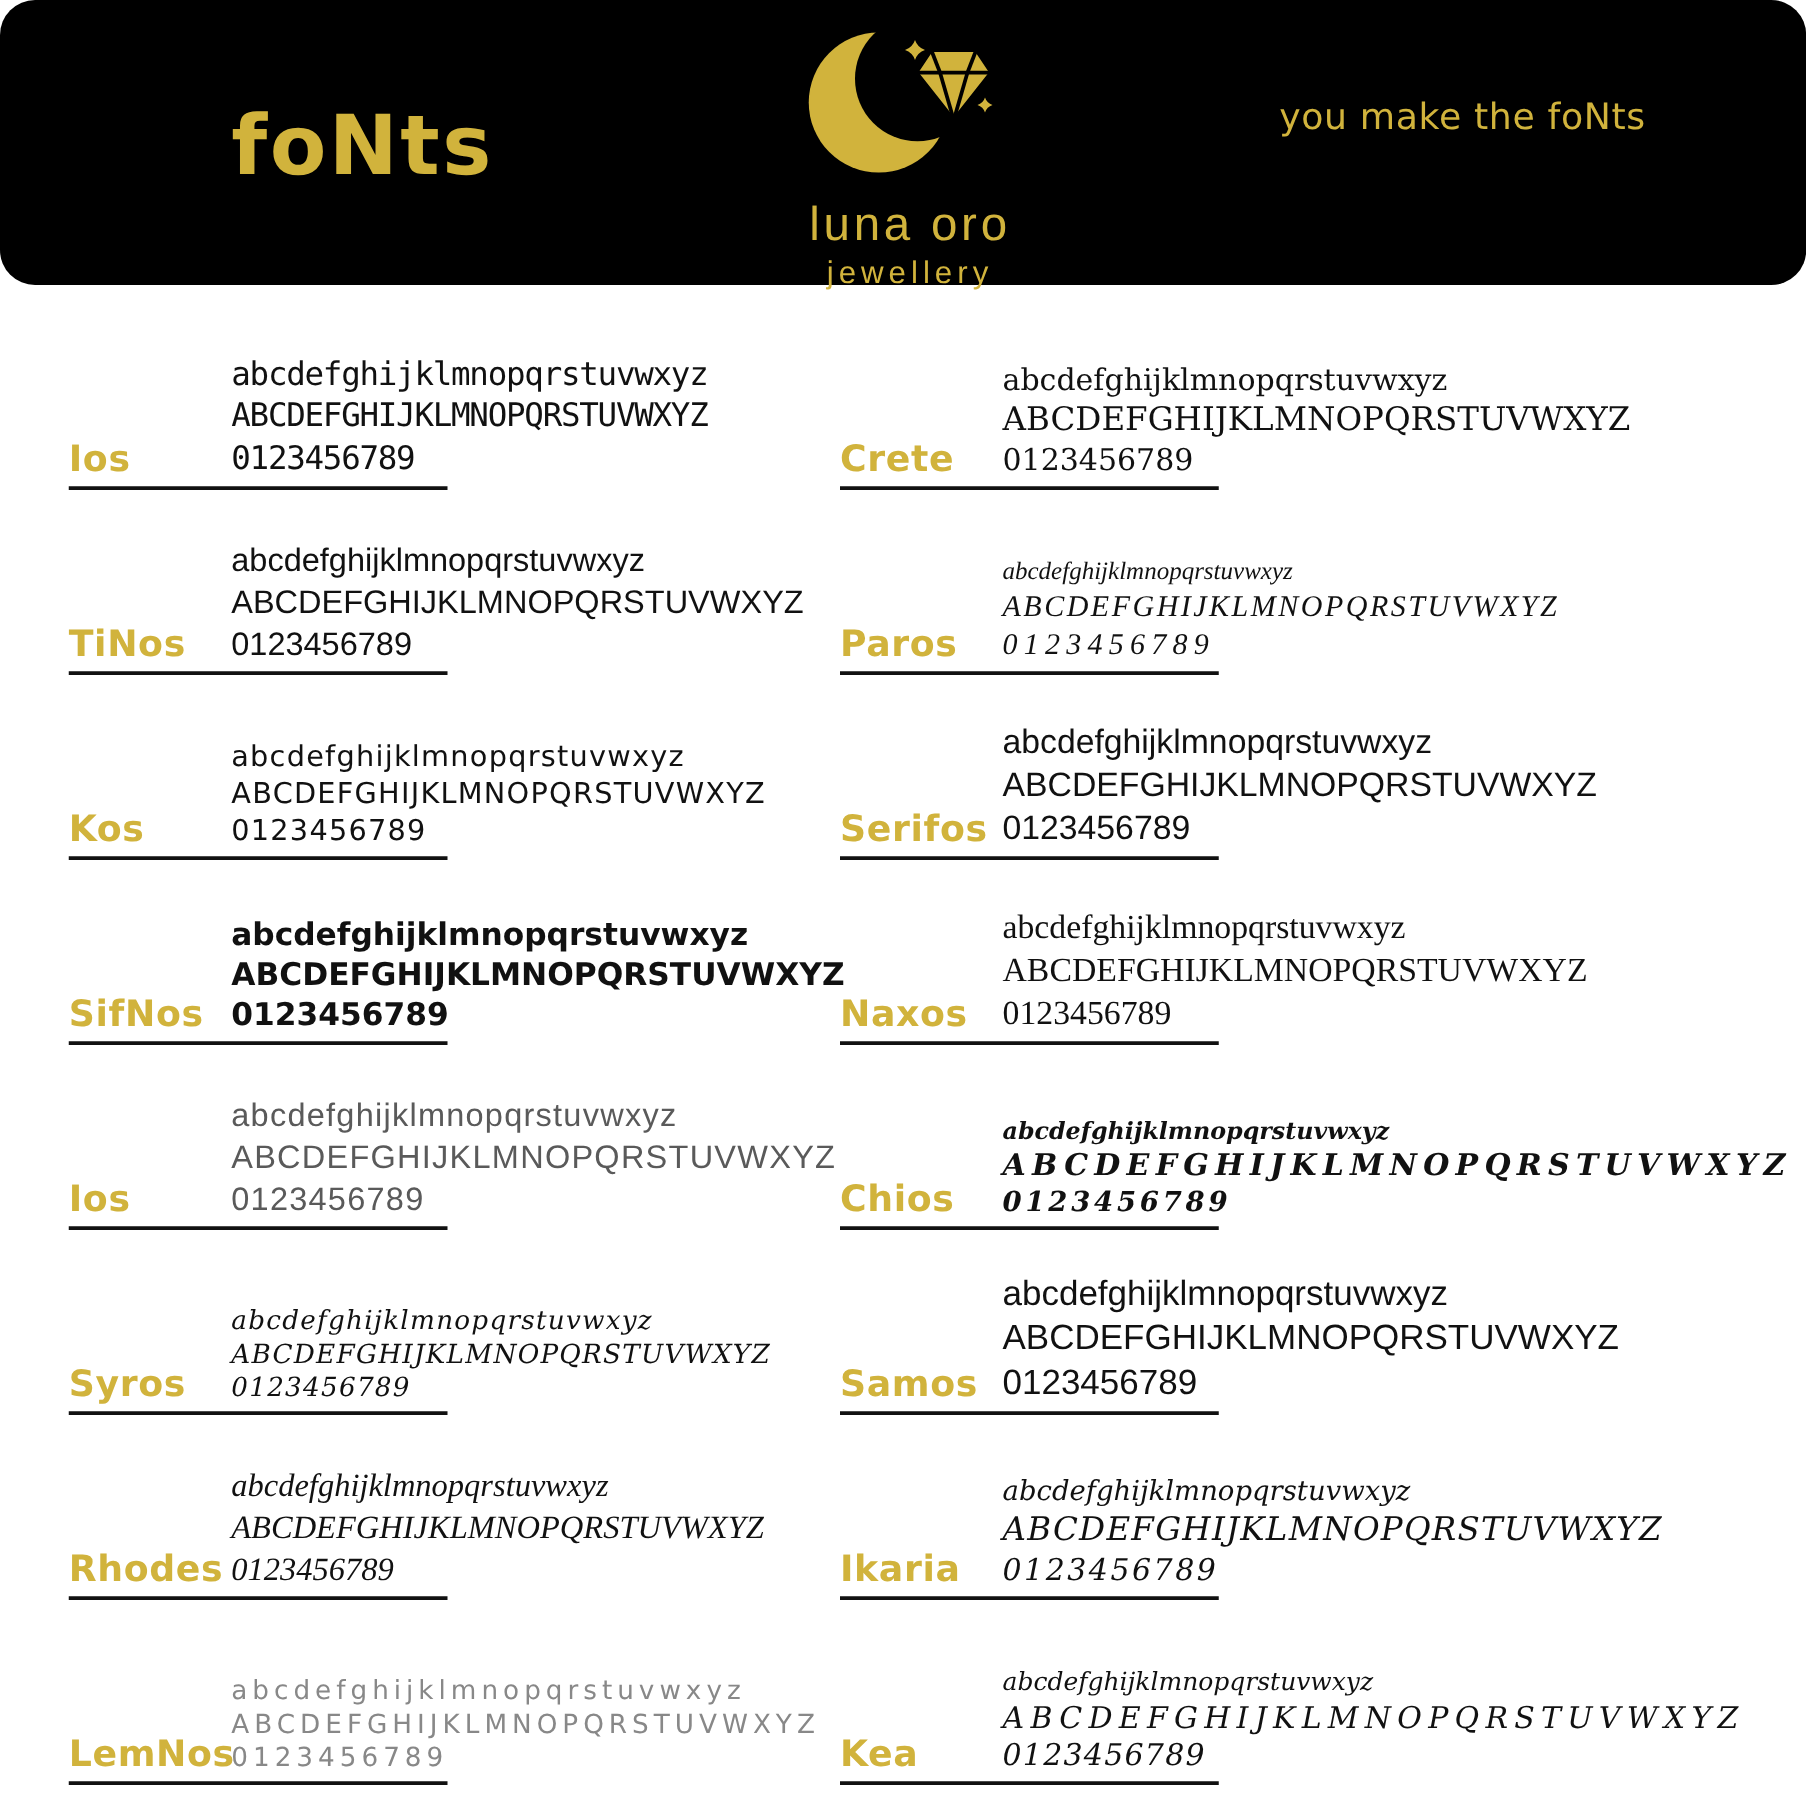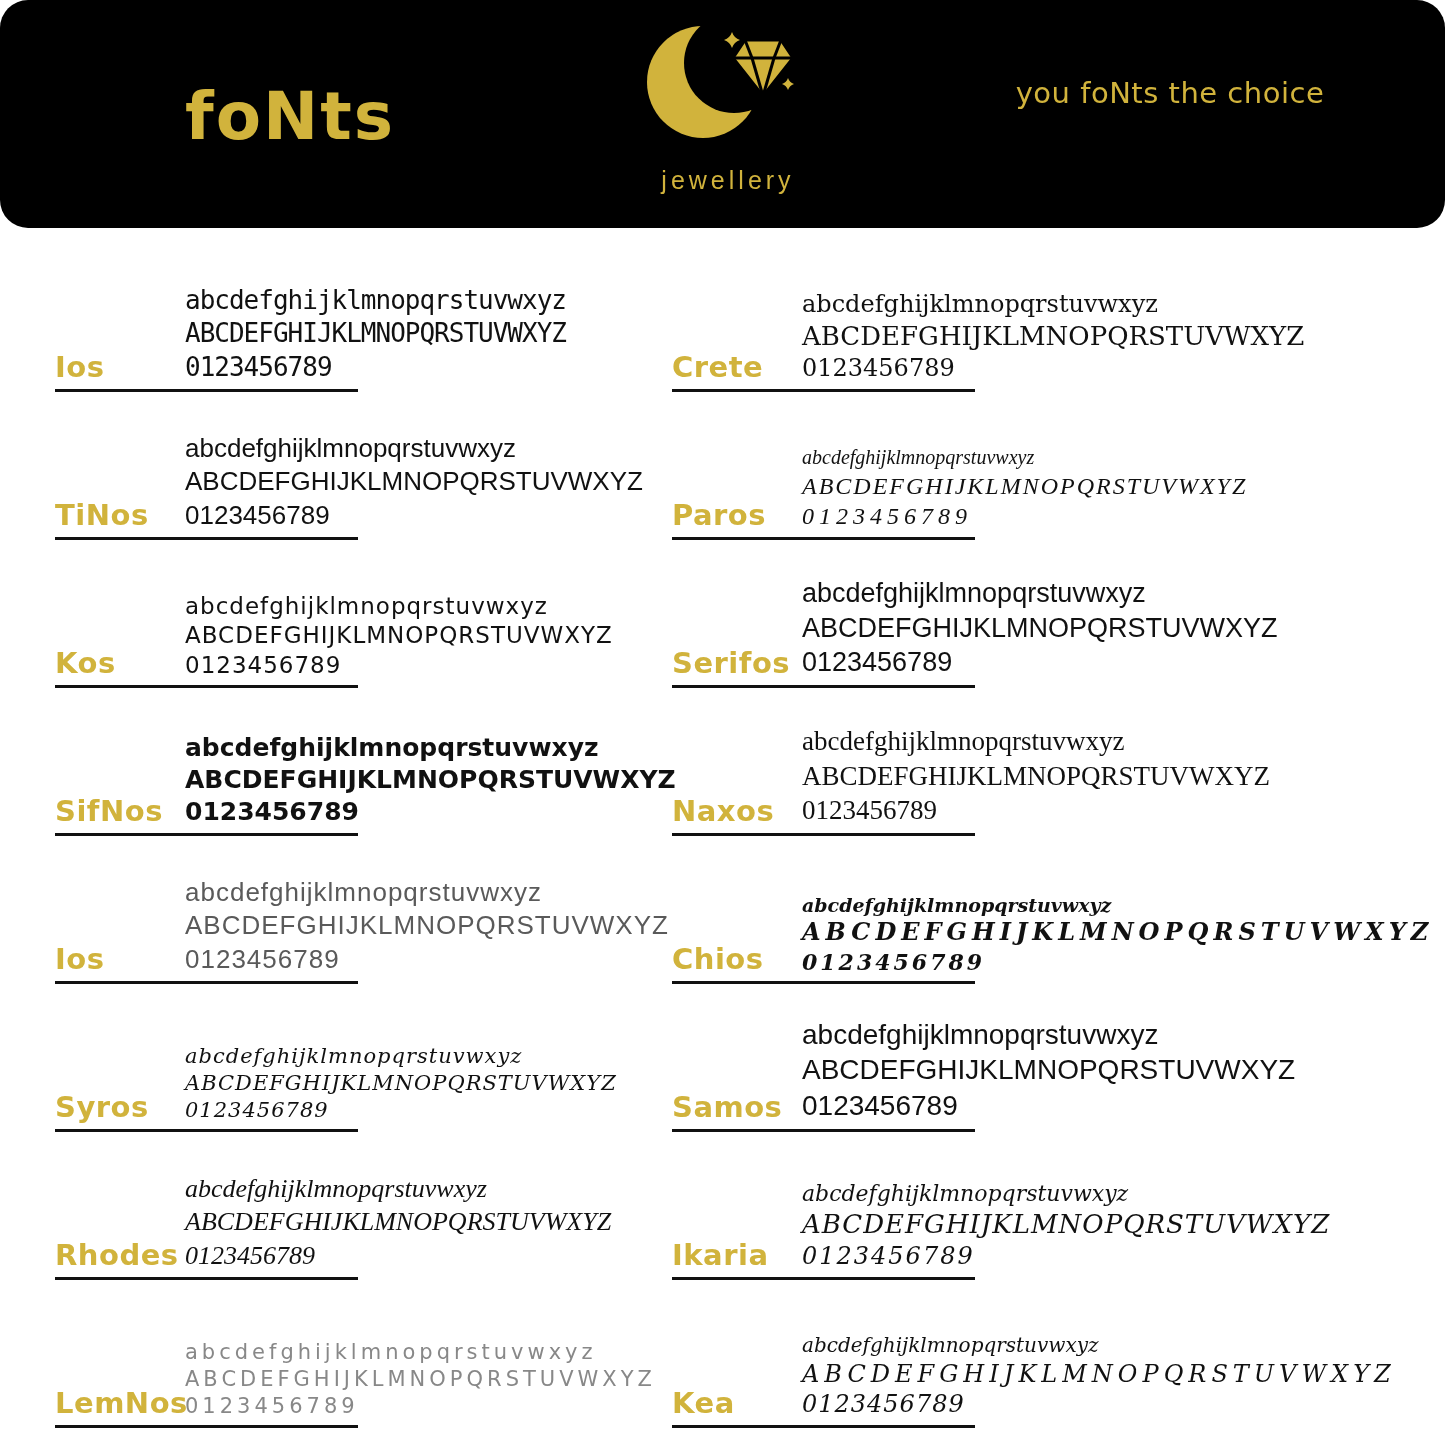--- a/index.html
+++ b/index.html
@@ -131,25 +131,26 @@
           <polygon points="117,30 153,30 165,48 135,86 105,48"></polygon>
           <line x1="105" y1="48" x2="165" y2="48"></line>
           <line x1="117" y1="30" x2="124" y2="48"></line>
           <line x1="153" y1="30" x2="146" y2="48"></line>
           <line x1="124" y1="48" x2="135" y2="86"></line>
           <line x1="146" y1="48" x2="135" y2="86"></line>
         </g>
 
         <path d="M160 68 Q161.5 72.5 166 74 Q161.5 75.5 160 80 Q158.5 75.5 154 74 Q158.5 72.5 160 68 Z" fill="#d1b33c"></path>
       </svg>
+      <div class="brand-name">luna oro</div>
       <div class="brand-sub">jewellery</div>
     </div>
 
     <div class="tagline">
-      <div>you foNts the choice</div>
+      <div>you make the foNts</div>
     </div>
   </div>
 
   <div class="grid">
     <div class="col col-left">
   <div class="font-row s-mono">
     <div class="font-label">Ios</div>
     <div class="sample">
       <div class="sample-line lower">abcdefghijklmnopqrstuvwxyz</div>
       <div class="sample-line upper">ABCDEFGHIJKLMNOPQRSTUVWXYZ</div>

